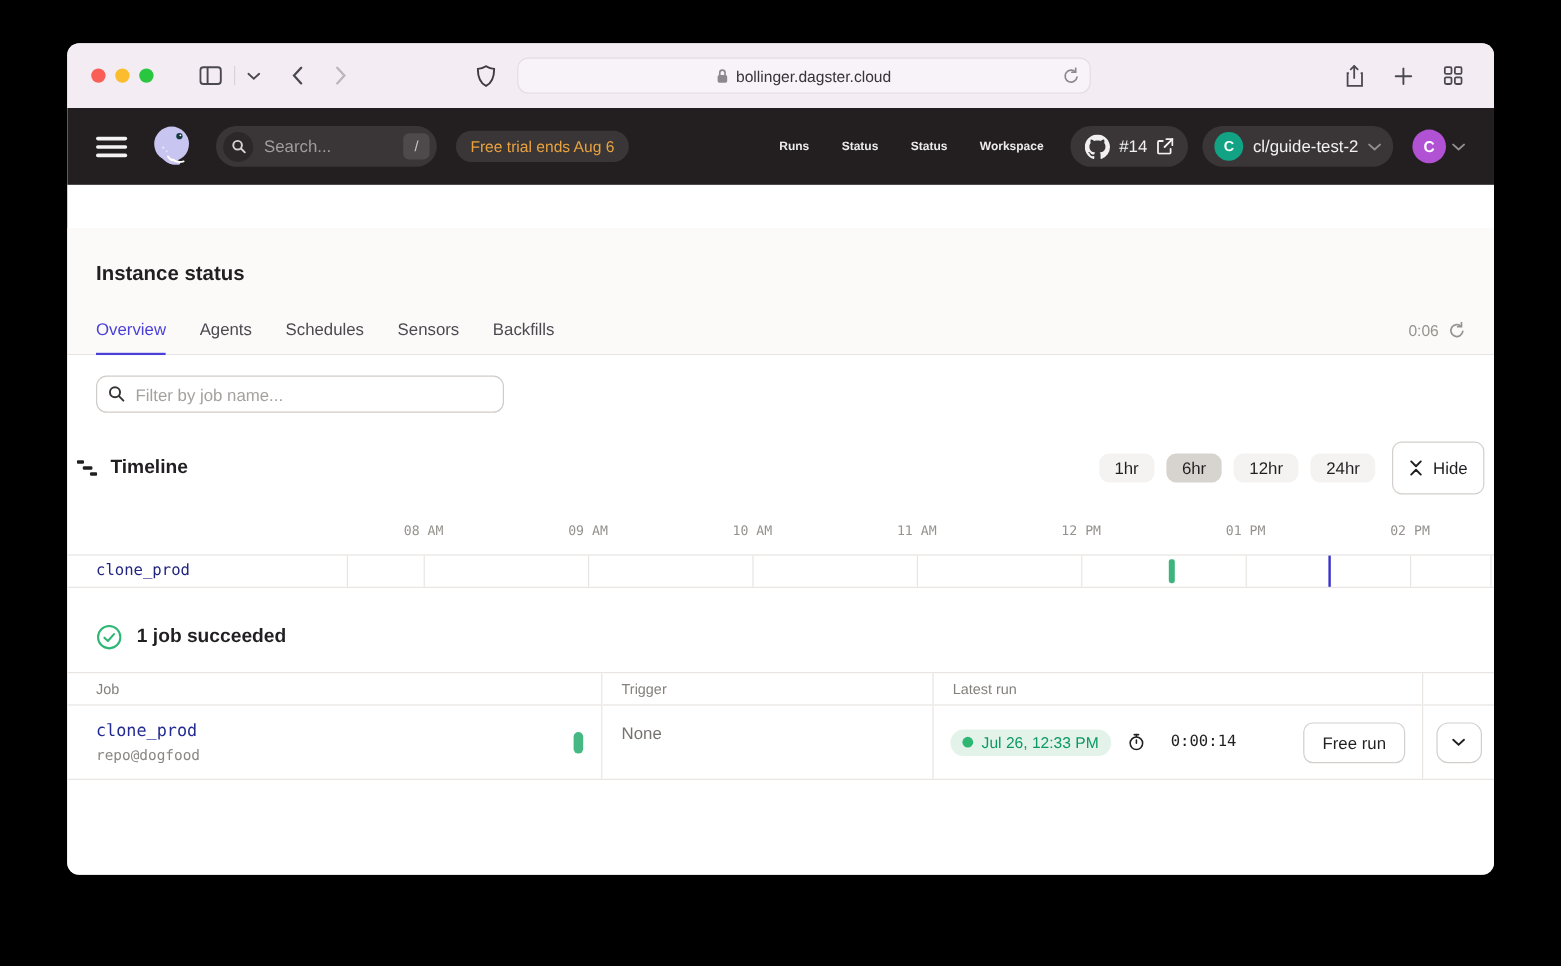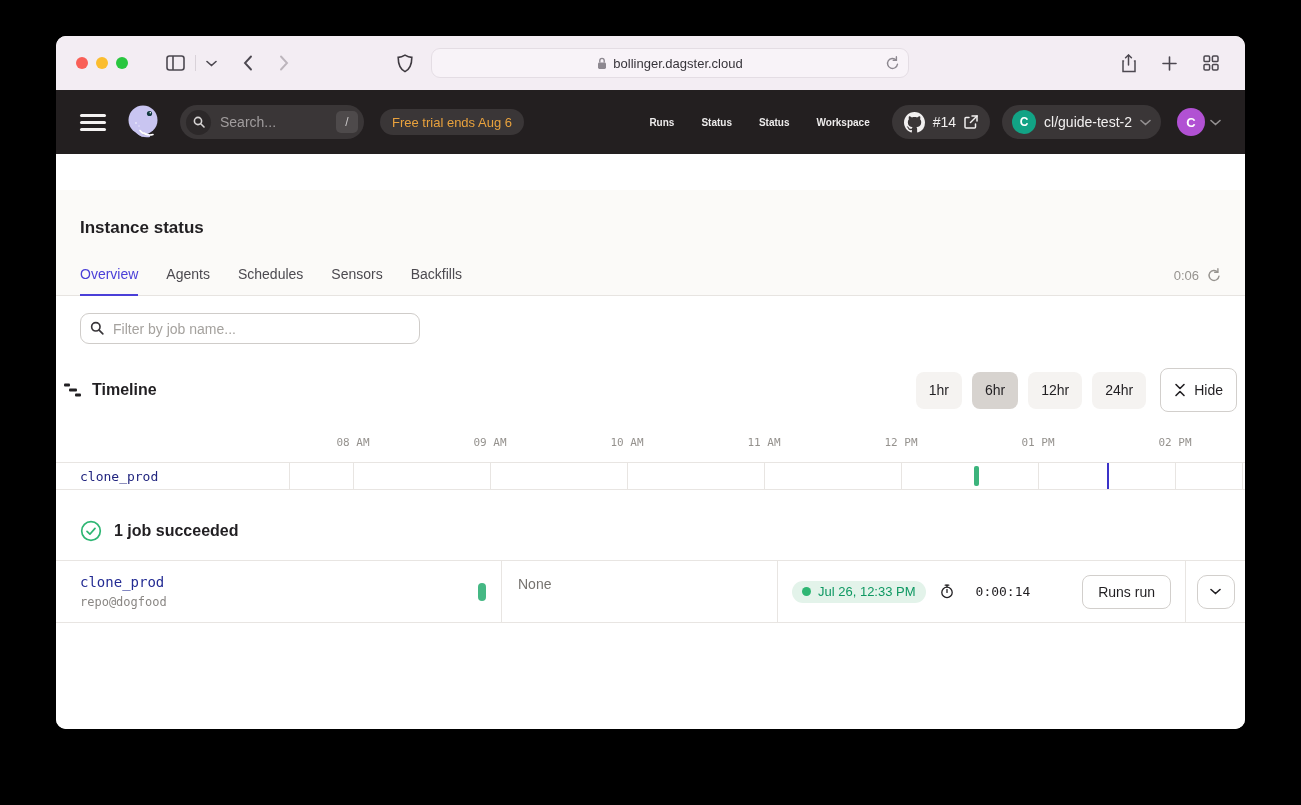--- a/index.html
+++ b/index.html
@@ -80,21 +80,21 @@
   .filter-input-wrap .mag { position:absolute; left:10px; top:8px; color:#383539; }
   input.filter { width:340px; height:31px; border:1px solid #cfccc9; border-radius:9px;
     padding:0 10px 0 32px; font-size:14px; color:#211f22; outline:none;
     font-family:"Liberation Sans","DejaVu Sans",sans-serif; background:#fff; }
   input.filter::placeholder { color:#a5a29e; }
 
   .timeline-head { display:flex; align-items:center; padding:12px 8px; }
   .tl-title { display:flex; align-items:center; gap:11px; font-size:16px; font-weight:700;
     color:#211f22; }
   .tl-controls { margin-left:auto; display:flex; align-items:center; gap:10px; }
-  .range-btn { height:37px; padding:0 13px; border-radius:8px; background:#f5f3f1;
+  .range-btn { height:24px; padding:0 13px; border-radius:8px; background:#f5f3f1;
     border:none; font-size:14px; color:#211f22; cursor:pointer;
     font-family:inherit; }
   .range-btn.selected { background:#d7d3cf; }
   .hide-btn { height:44px; padding:0 13px; border-radius:8px; background:#fff;
     border:1px solid #d2cfcc; font-size:14px; color:#211f22; display:flex;
     align-items:center; gap:8px; cursor:pointer; font-family:inherit; margin-left:4px; }
 
   .timeline-chart { margin-top:12px; }
   .tl-axis { position:relative; height:18px; margin-bottom:8px; }
   .tl-hour { position:absolute; width:60px; text-align:center; font-size:11px;
@@ -386,20 +386,26 @@
       <span style="display:flex">
         <svg width="22" height="22" viewBox="0 0 22 22" fill="none" stroke="#2eb673" stroke-width="1.7" stroke-linecap="round" stroke-linejoin="round">
           <circle cx="11" cy="11" r="9.3"></circle>
             <polyline points="7,11.4 9.9,14.2 15,8.4"></polyline>
         </svg>
       </span>
       <span class="summary-text">1 job succeeded</span>
     </div>
 
     <div class="jobs-table">
+      <div class="t-row t-head">
+        <div>Job</div>
+        <div class="col-sep">Trigger</div>
+        <div class="col-sep">Latest run</div>
+        <div class="col-sep"></div>
+      </div>
       <div class="t-row t-body">
         <div class="cell-job">
           <span class="job-name mono">clone_prod</span>
           <span class="job-repo mono">repo@dogfood</span>
           <span class="job-health"></span>
         </div>
         <div class="cell-trigger col-sep">None</div>
         <div class="cell-latest col-sep">
           <span class="run-pill">
             <span class="run-dot"></span>
@@ -409,21 +415,21 @@
             <span style="display:flex">
               <svg width="14" height="15" viewBox="0 0 14 15" fill="none" stroke="#211f22" stroke-width="1.3" stroke-linecap="round">
                 <circle cx="7" cy="8.4" r="5.2"></circle>
                   <line x1="7" y1="8.4" x2="7" y2="5.6"></line>
                 <line x1="5.2" y1="1.2" x2="8.8" y2="1.2"></line>
                   <line x1="7" y1="1.2" x2="7" y2="3"></line>
               </svg>
             </span>
             <span class="mono">0:00:14</span>
           </span>
-          <button class="view-run-btn">Runs run</button>
+          <button class="view-run-btn">Free run</button>
         </div>
         <div class="cell-more col-sep">
           <button class="more-btn">
             <svg width="11" height="7" viewBox="0 0 11 7" fill="none" stroke="currentColor" stroke-width="1.6" stroke-linecap="round">
                 <polyline points="1,1.5 5.5,5.5 10,1.5"></polyline>
               </svg>
           </button>
         </div>
       </div>
     </div>

